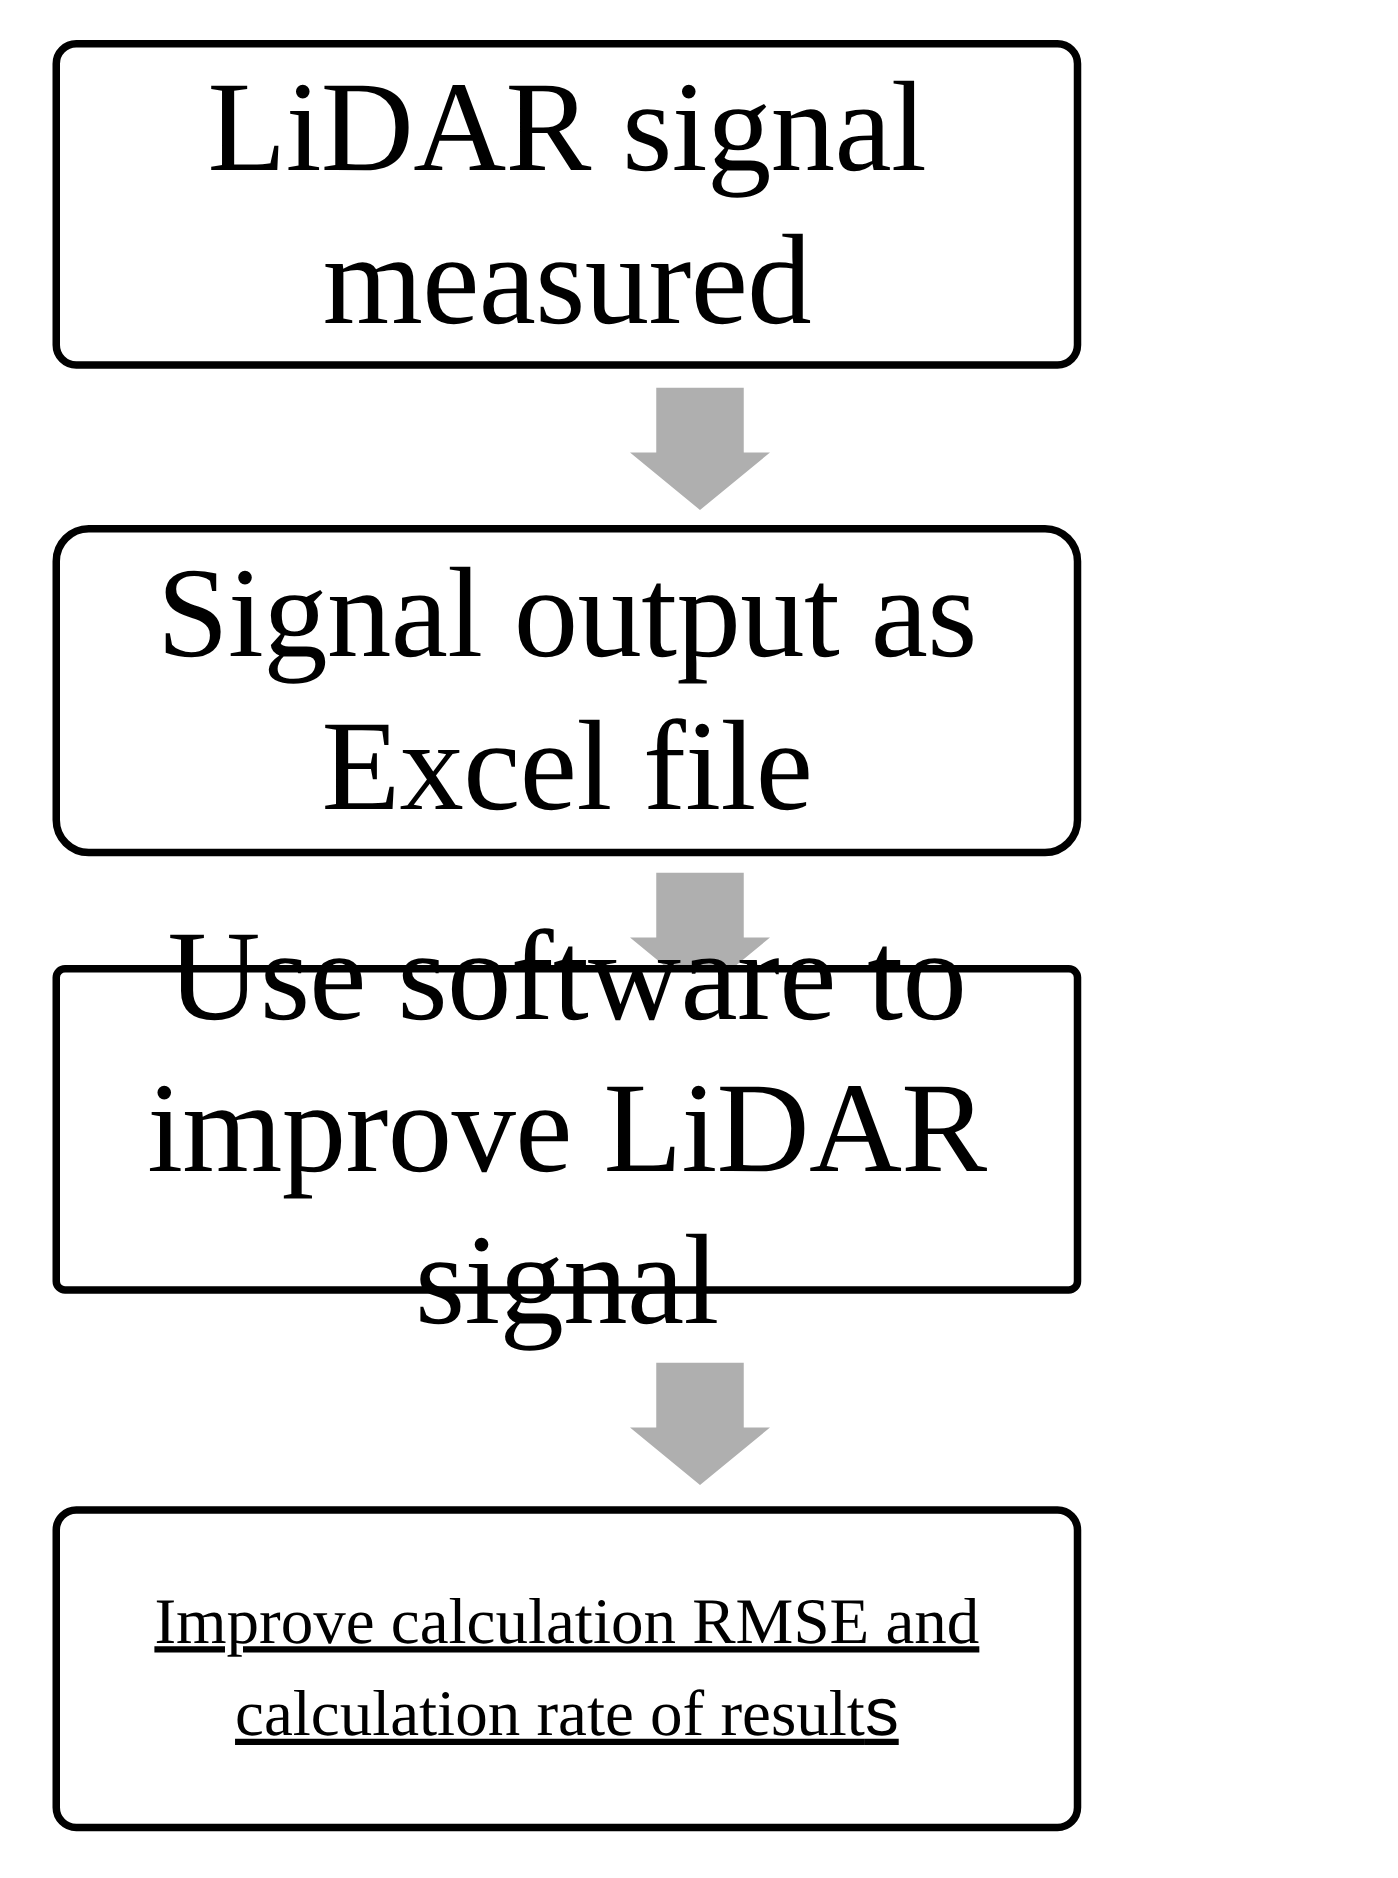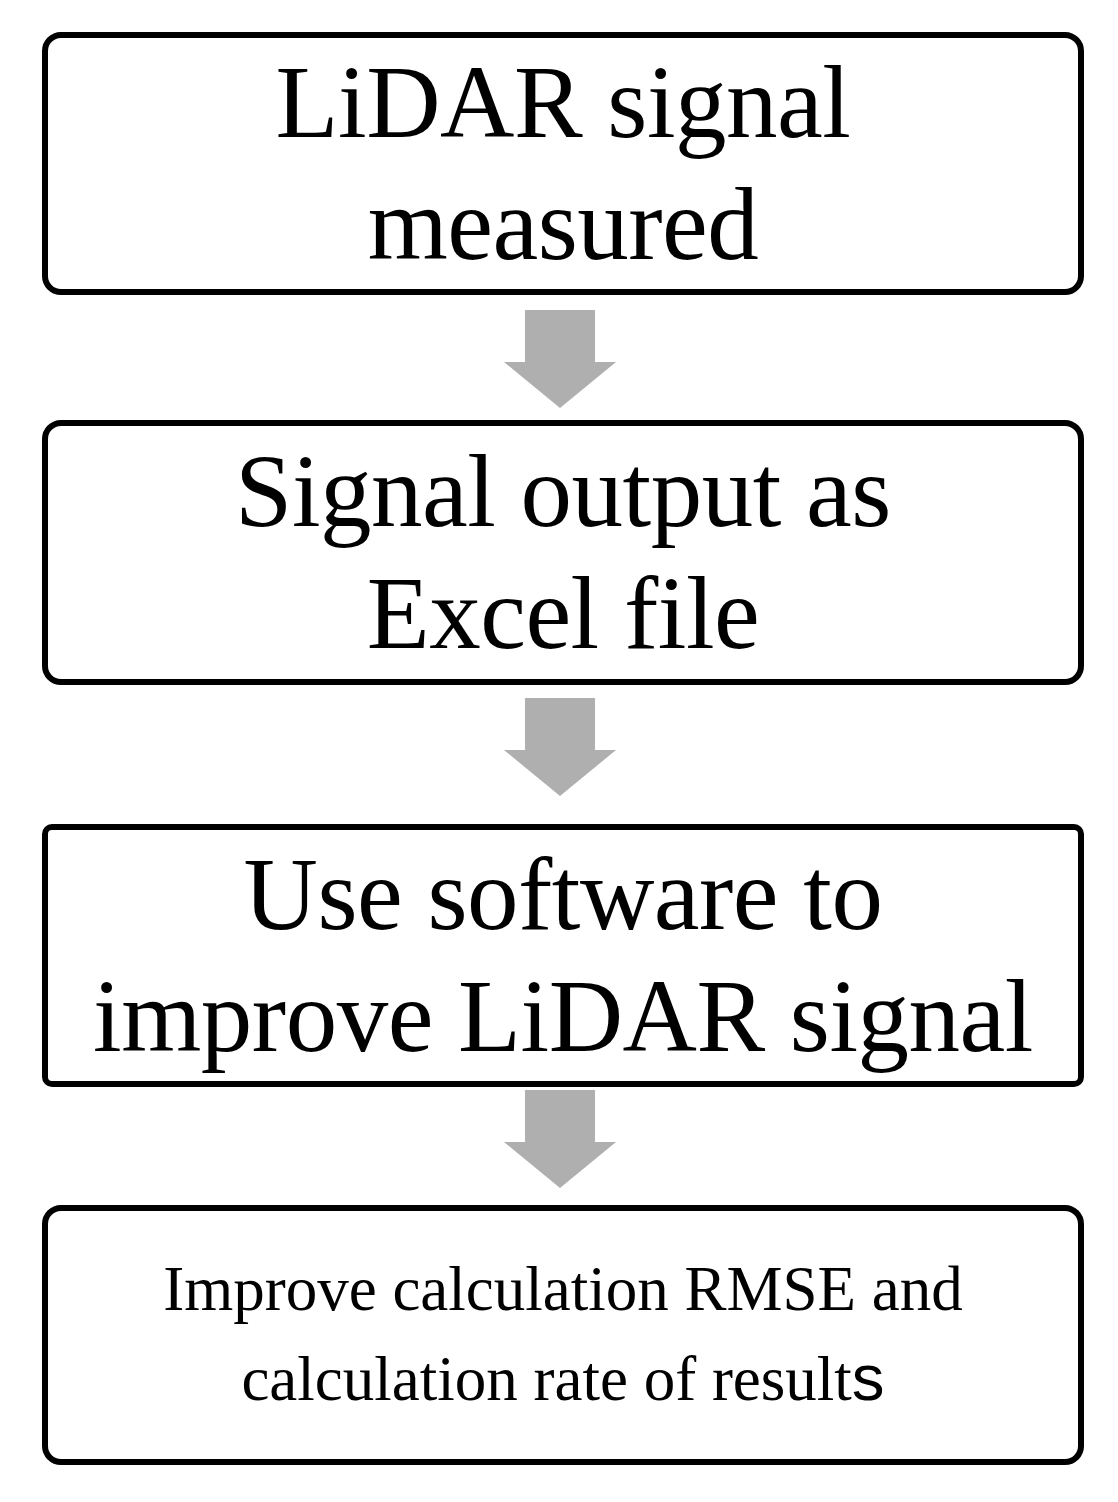--- a/index.html
+++ b/index.html
@@ -18,21 +18,21 @@
     position: relative;
     width: 1118px;
     height: 1502px;
     background: #ffffff;
   }
 
   
   .node {
     position: absolute;
     left: 42px;
-    width: 1042px;
+    width: 823px;
     box-sizing: border-box;
     border: 6px solid #000000;
     border-radius: 19px;
     background: #ffffff;
     display: flex;
     align-items: center;
     justify-content: center;
     text-align: center;
     color: #000000;
     font-family: "Liberation Serif", serif;
@@ -41,36 +41,37 @@
 
   .node-label {
     display: block;
     width: 100%;
     text-align: center;
     white-space: pre-line;
   }
 
   
   #node-1 { top: 32px;   height: 263px; }
-  #node-2 { top: 420px;  height: 265px; }
-  #node-3 { top: 824px;  height: 263px; border-radius: 10px; }
+  #node-2 { top: 420px;  height: 265px; border-radius: 29px; }
+  #node-3 { top: 772px;  height: 263px; border-radius: 10px; }
   #node-4 { top: 1205px; height: 260px; }
 
   #node-1 .node-label,
   #node-2 .node-label,
   #node-3 .node-label {
     font-size: 103px;
     line-height: 1.18;
     letter-spacing: -0.5px;
   }
 
   #node-4 .node-label {
-    font-size: 63px;
+    font-size: 52px;
     line-height: 1.36;
     letter-spacing: 0px;
+    text-decoration: underline;
   }
 
   
   .sans-glyph {
     font-family: "Liberation Sans", sans-serif;
     font-size: 1.04em;
   }
 
   
   .arrow {

